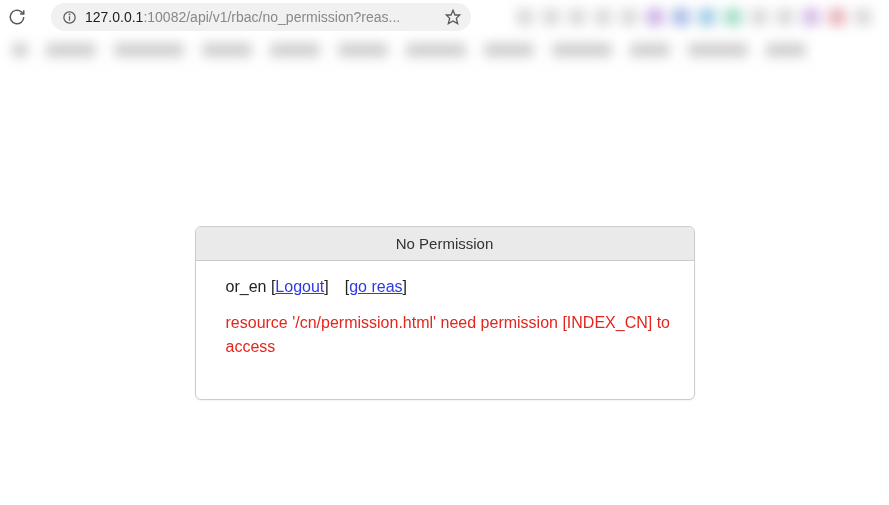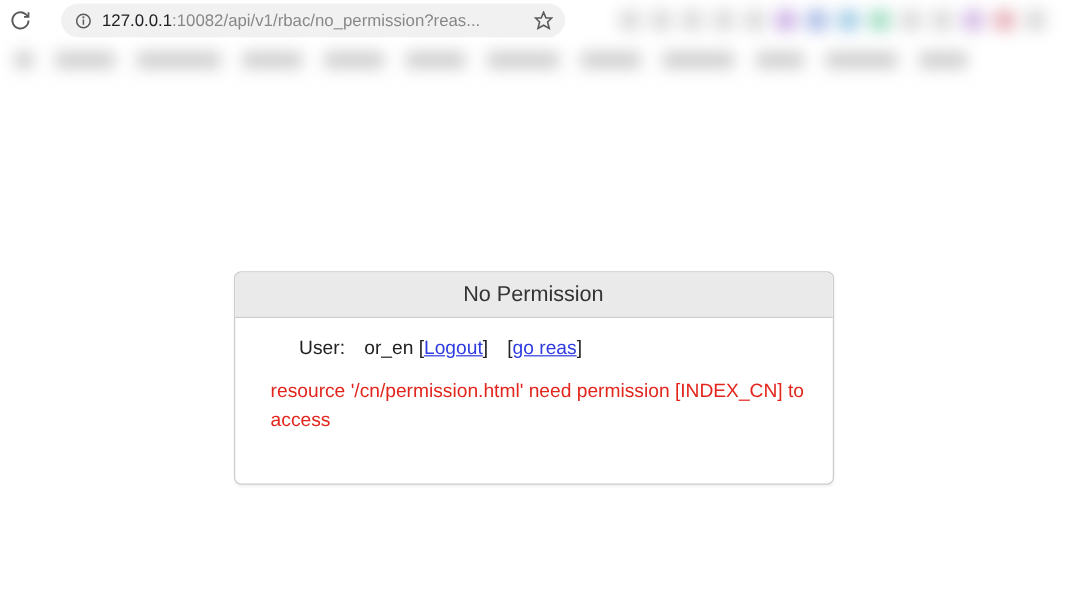--- a/index.html
+++ b/index.html
@@ -108,21 +108,21 @@
       border-radius: 6px;
       background: #fff;
       box-shadow: 0 1px 2px rgba(0,0,0,0.05);
       overflow: hidden;
     }
     .panel-header {
       background: #eaeaea;
       border-bottom: 1px solid #ccc;
       text-align: center;
       padding: 8px;
-      font-size: 18px;
+      font-size: 15px;
       color: #333;
     }
     .panel-body {
       padding: 14px 18px 28px 18px;
     }
     .row {
       display: flex;
       margin-bottom: 12px;
       font-size: 16px;
       line-height: 1.5;
@@ -210,21 +210,20 @@
   <div class="bookmark-item" style="width:40px"></div>
   <div class="bookmark-item" style="width:60px"></div>
   <div class="bookmark-item" style="width:40px"></div>
 </div>
 
 <div class="page-content">
   <div class="panel">
     <div class="panel-header">No Permission</div>
     <div class="panel-body">
       <div class="row">
-        <div class="row-label">User:</div>
         <div class="row-value">
           <span>or_en</span>
           <span> [</span><a class="link">Logout</a><span>]</span><span class="spacer"></span><span>[</span><a class="link">go reas</a><span>]</span>
         </div>
       </div>
       <div class="row">
         <div class="row-value error">resource '/cn/permission.html' need permission [INDEX_CN] to access</div>
       </div>
     </div>
   </div>

